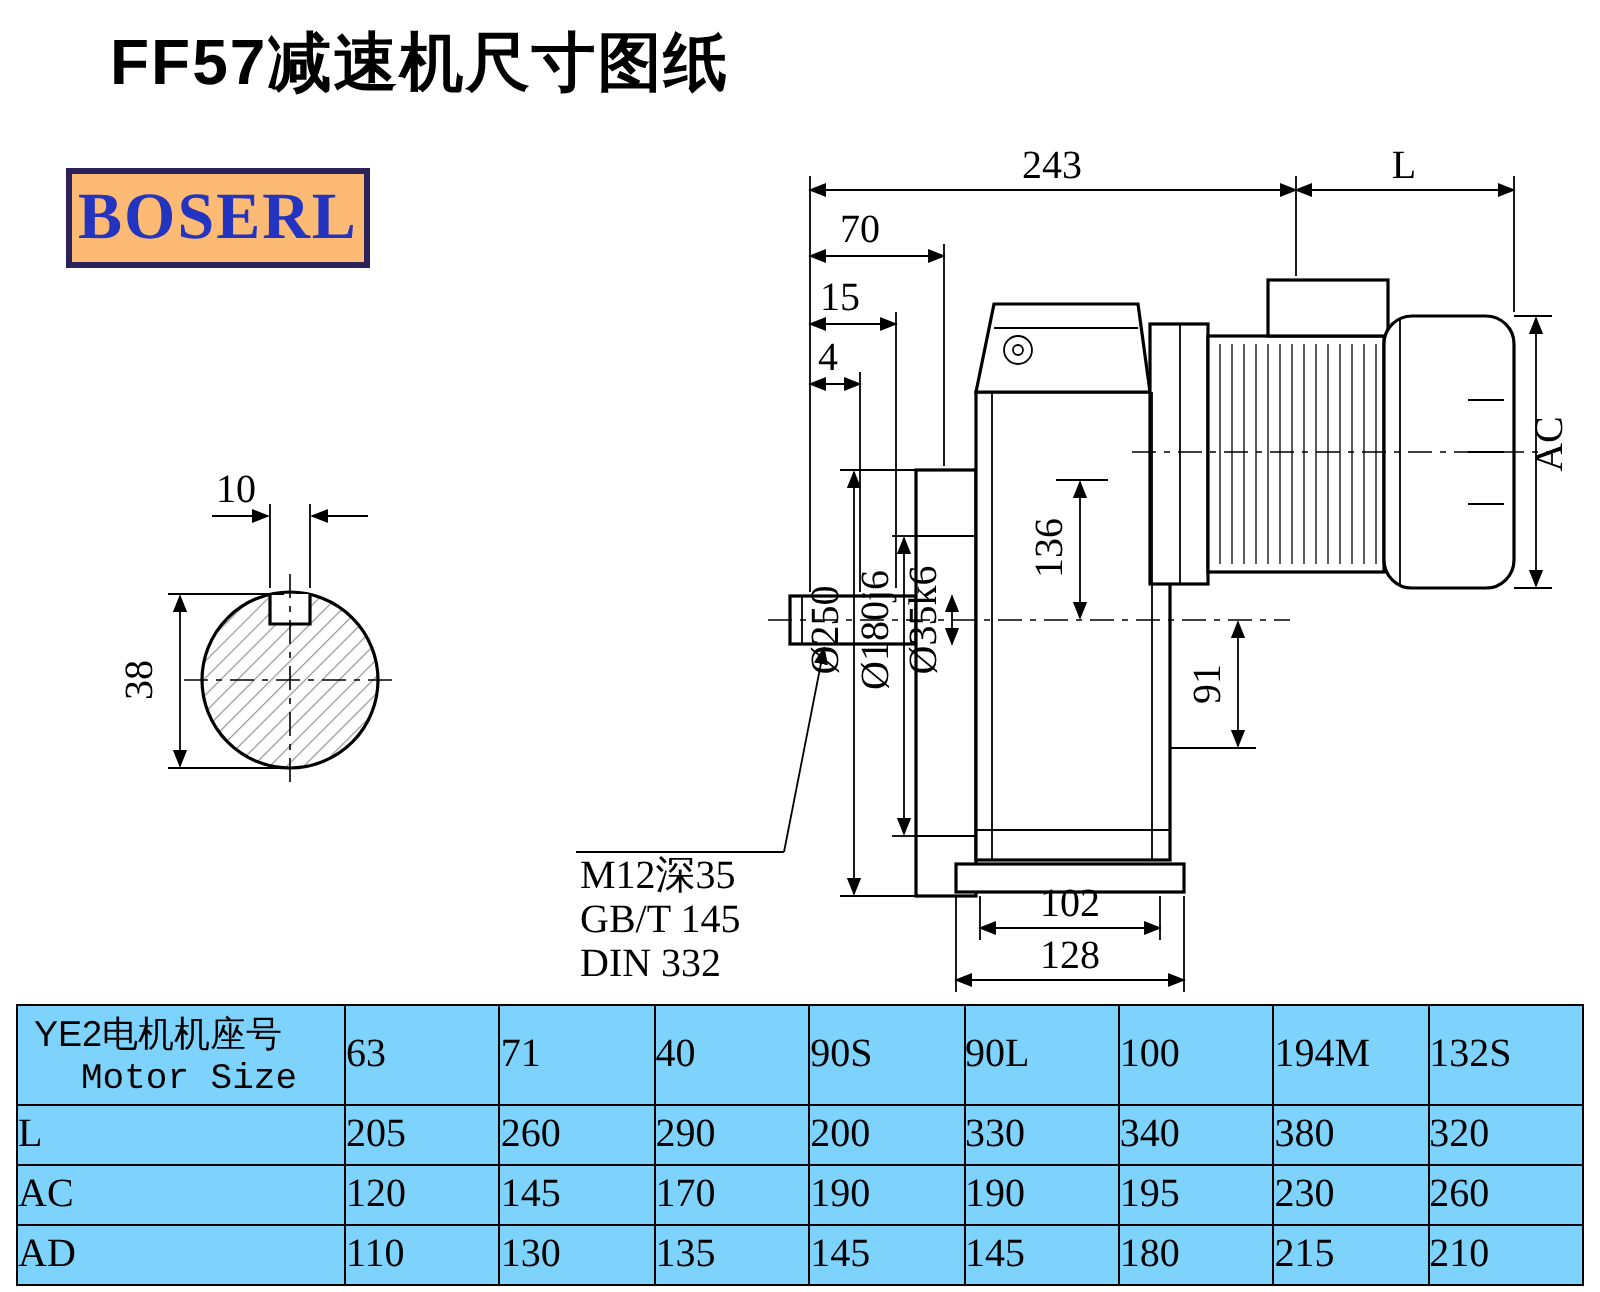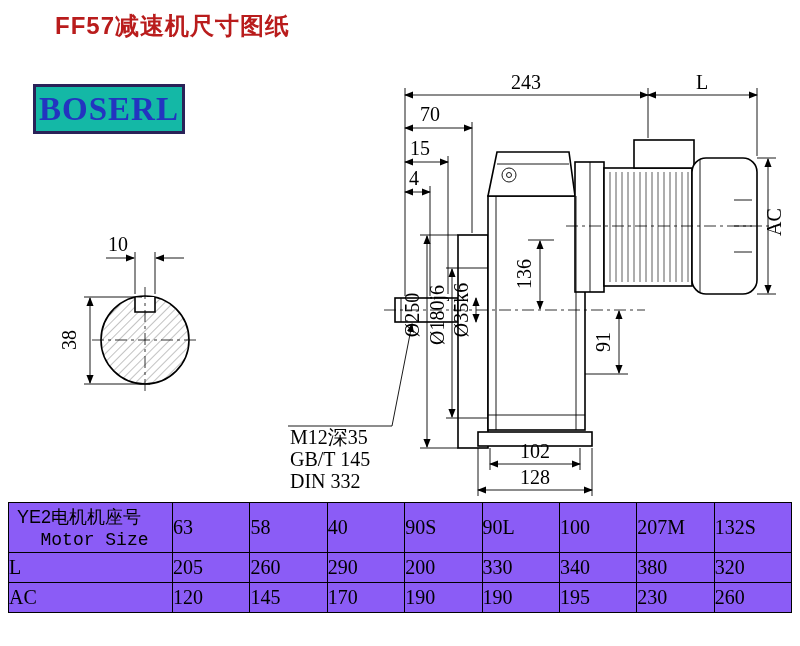--- a/index.html
+++ b/index.html
@@ -2,42 +2,42 @@
 <html><head>
 <meta charset="utf-8">
 <style>
   * { margin:0; padding:0; box-sizing:border-box; }
   html,body { width:800px; height:646px; background:#fff; }
   body { position:relative; overflow:hidden; font-family:"Liberation Serif", serif; color:#000; }
 
   .title {
     position:absolute; left:55px; top:10px;
     font-family:"Liberation Sans", sans-serif;
-    font-weight:bold; font-size:24px; letter-spacing:1px; color:#b91c1c;
+    font-weight:bold; font-size:32px; letter-spacing:1px; color:#000000;
   }
   .logo {
     position:absolute; left:33px; top:84px; width:152px; height:50px;
-    border:3px solid #2a2258; background:#14b8a6;
+    border:3px solid #2a2258; background:#fdba74;
     display:flex; align-items:center; justify-content:center;
     font-family:"Liberation Serif", serif; font-weight:bold;
     font-size:33px; color:#2334c0; letter-spacing:1px;
   }
 
   svg.drawing { position:absolute; left:0; top:0; }
 
   .shape { fill:#fff; stroke:#000; stroke-width:1.6; }
   .thin  { fill:none; stroke:#000; stroke-width:0.9; }
   .dim   { fill:none; stroke:#000; stroke-width:0.9; }
   .cl    { fill:none; stroke:#000; stroke-width:0.8; stroke-dasharray:12 4 3 4; }
   .fin   { stroke:#333; stroke-width:0.8; }
   .dt    { font-family:"Liberation Serif", serif; font-size:20px; fill:#000; }
 
   table.dim-table {
     position:absolute; left:8px; top:502px; width:784px;
-    border-collapse:collapse; table-layout:fixed; background:#8b5cf6;
+    border-collapse:collapse; table-layout:fixed; background:#7dd3fc;
     border:1.5px solid #000;
   }
   .dim-table td { border:1px solid #000; vertical-align:middle;
     font-family:"Liberation Serif", serif; font-size:20px; height:30px; padding:0; }
   .dim-table tr.hrow td { height:50px; }
   .dim-table td.namecell { text-align:left; padding-left:8px; }
   .head-cn { font-family:"Liberation Sans", sans-serif; font-size:18px; line-height:24px; }
   .head-en { font-family:"Liberation Mono", monospace; font-size:18px; line-height:22px;text-align:center; }
   col.c0 { width:164px; }
 </style>
@@ -228,26 +228,26 @@
       <col class="c0">
       <col span="8">
     </colgroup>
   <tbody>
     <tr class="hrow">
       <td class="namecell">
         <div class="head-cn">YE2电机机座号</div>
         <div class="head-en">Motor Size</div>
       </td>
       <td>63</td>
-      <td>58</td>
+      <td>71</td>
       <td>40</td>
       <td>90S</td>
       <td>90L</td>
       <td>100</td>
-      <td>207M</td>
+      <td>194M</td>
       <td>132S</td>
     </tr>
     <tr>
       <td>L</td>
       <td>205</td>
       <td>260</td>
       <td>290</td>
       <td>200</td>
       <td>330</td>
       <td>340</td>
@@ -258,14 +258,25 @@
       <td>AC</td>
       <td>120</td>
       <td>145</td>
       <td>170</td>
       <td>190</td>
       <td>190</td>
       <td>195</td>
       <td>230</td>
       <td>260</td>
     </tr>
+    <tr>
+      <td>AD</td>
+      <td>110</td>
+      <td>130</td>
+      <td>135</td>
+      <td>145</td>
+      <td>145</td>
+      <td>180</td>
+      <td>215</td>
+      <td>210</td>
+    </tr>
   </tbody>
 </table>
 
 </body></html>

